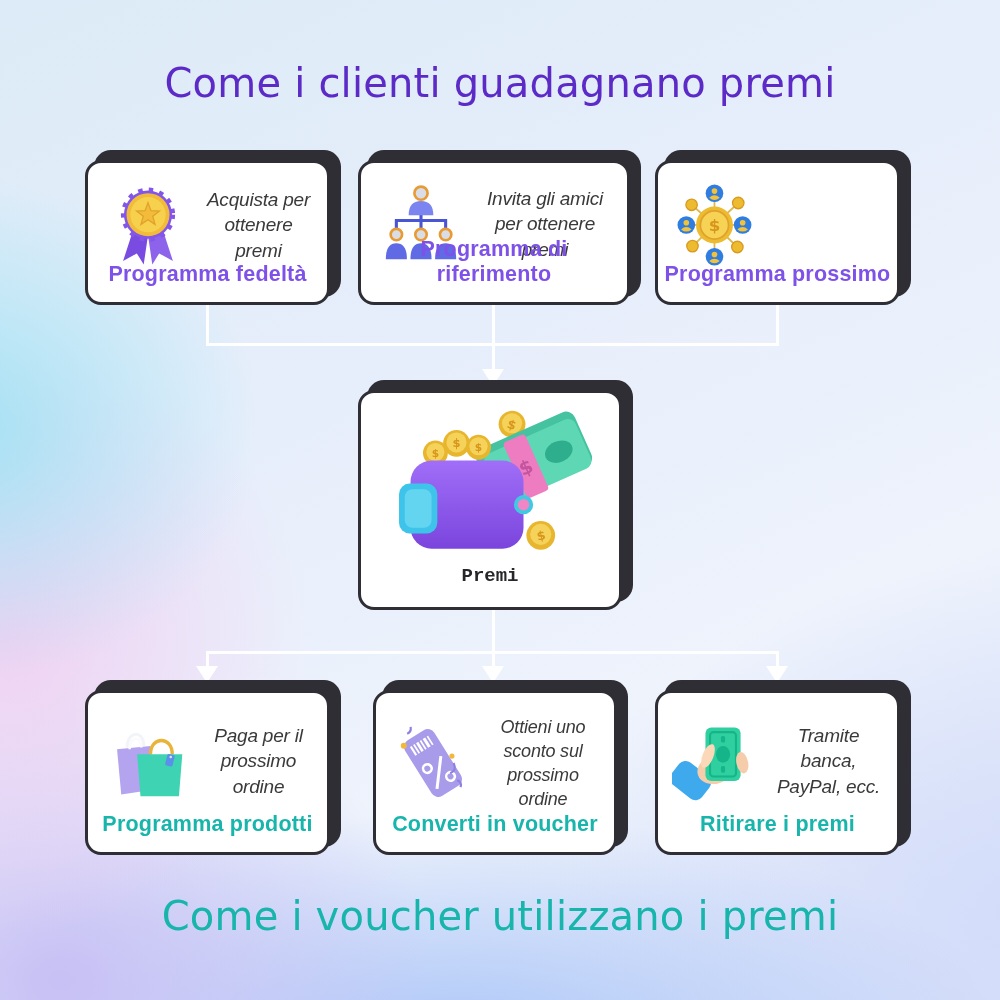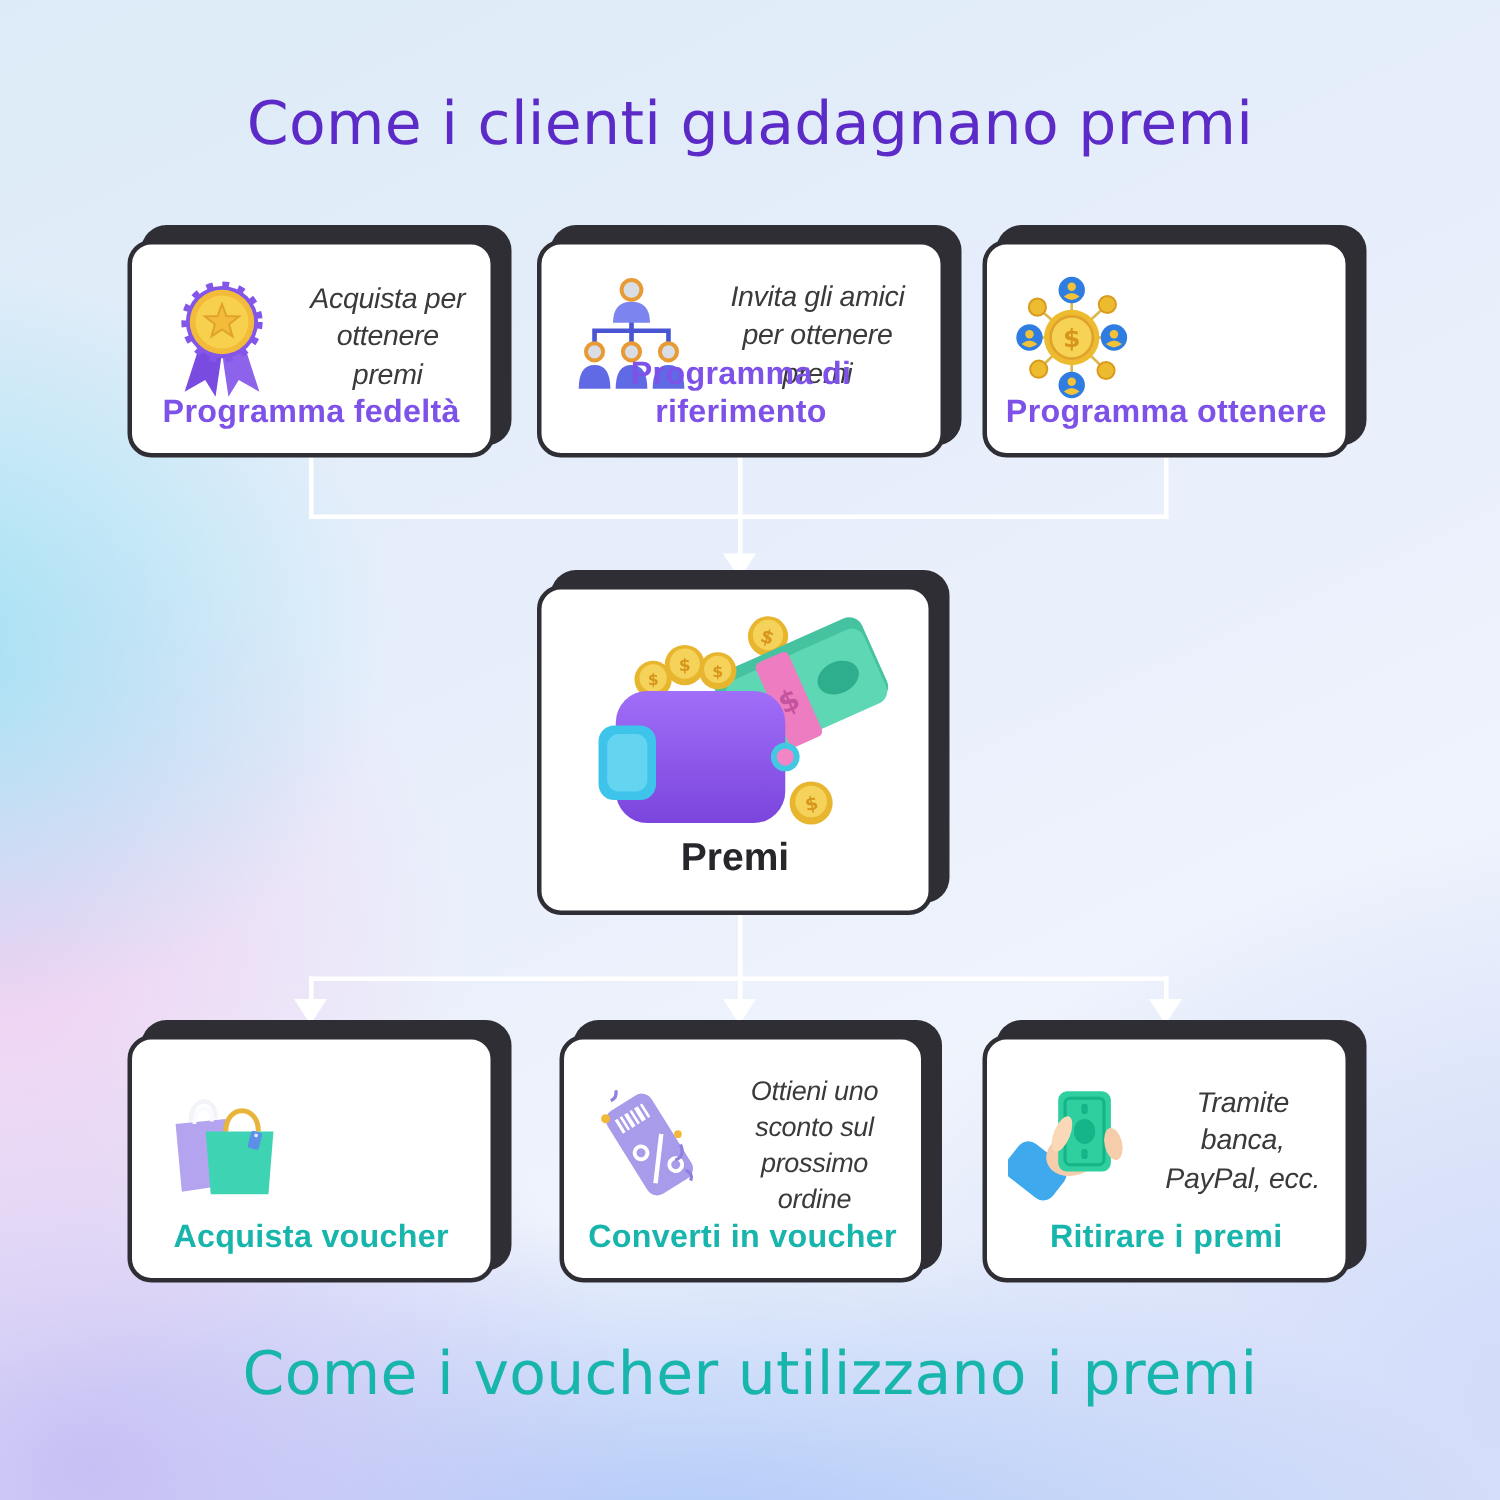--- a/index.html
+++ b/index.html
@@ -46,21 +46,21 @@
   .lbl-teal  { color:#17b5ab; }
 
   .card-earn-1 { left:85px;  top:160px; width:245px; height:145px; }
   .card-earn-2 { left:358px; top:160px; width:272px; height:145px; }
   .card-earn-3 { left:655px; top:160px; width:245px; height:145px; }
 
   .card-center { left:358px; top:390px; width:264px; height:220px; }
   .card-center .center-icon { display:flex; justify-content:center; padding-top:14px; }
   .center-label {
     position:absolute; left:0; bottom:20px; width:100%; text-align:center;
-    font-family:Liberation Sans, sans-serif; font-weight:800; font-size:26px; color:#26262b;
+    font-family:Liberation Mono, monospace; font-weight:800; font-size:19px; color:#26262b;
   }
 
   .card-use-1 { left:85px;  top:690px; width:245px; height:165px; }
   .card-use-2 { left:373px; top:690px; width:244px; height:165px; }
   .card-use-3 { left:655px; top:690px; width:245px; height:165px; }
   .card-use-1 .card-top, .card-use-2 .card-top, .card-use-3 .card-top { padding-top:22px; }
 
   .line { position:absolute; background:#ffffff; }
   .arrow-down {
     position:absolute; width:0; height:0;
@@ -174,21 +174,21 @@
             <circle cx="78" cy="50" r="10" fill="#2f7de0"></circle>
               <circle cx="78" cy="47.5" r="3.2" fill="#f2c338"></circle>
               <path d="M72 55 Q78 49.5 84 55 Q81 57.5 78 57.5 Q75 57.5 72 55 Z" fill="#f2c338"></path>
             <circle cx="46" cy="86" r="10" fill="#2f7de0"></circle>
               <circle cx="46" cy="83.5" r="3.2" fill="#f2c338"></circle>
               <path d="M40 91 Q46 85.5 52 91 Q49 93.5 46 93.5 Q43 93.5 40 91 Z" fill="#f2c338"></path>
           </g>
         </svg>
       </div>
     </div>
-    <div class="card-label lbl-purple">Programma ottenere</div>
+    <div class="card-label lbl-purple">Programma prossimo</div>
   </div>
 
   <div class="card card-center">
     <div class="center-icon">
       <svg width="210" height="158" viewBox="0 0 210 165">
         <defs>
           <linearGradient id="wg" x1="0" y1="0" x2="0" y2="1">
             <stop offset="0" stop-color="#a06ef8"></stop>
               <stop offset="1" stop-color="#7b45dd"></stop>
           </linearGradient>
@@ -242,22 +242,23 @@
           <path d="M18 36 L58 32 L63 84 L23 90 Z" fill="#b4a4f0"></path>
           <path d="M33 36 C33 20 47 19 47 34" stroke="#fafbfe" stroke-width="3" fill="none"></path>
           <path d="M58 42 C58 20 84 20 84 42" stroke="#e8b53a" stroke-width="4" fill="none"></path>
           <path d="M42 42 L96 42 L92 92 L46 92 Z" fill="#3ed3b2"></path>
           <g transform="rotate(14 81 48)">
             <rect x="77" y="42" width="9" height="14" rx="2" fill="#5b8fe8"></rect>
             <circle cx="81.5" cy="45" r="1.5" fill="#dfe8fb"></circle>
           </g>
         </svg>
       </div>
-    </div>
-    <div class="card-label lbl-teal">Acquista voucher</div>
+      <div class="desc">Paga per il prossimo ordine</div>
+    </div>
+    <div class="card-label lbl-teal">Programma prodotti</div>
   </div>
 
   <div class="card card-use-3">
     <div class="card-top">
       <div class="icon-wrap">
         <svg width="92" height="92" viewBox="0 0 110 100">
           <g transform="rotate(38 22 72)">
             <rect x="0" y="56" width="46" height="34" rx="10" fill="#3fa9ee"></rect>
           </g>
           <ellipse cx="52" cy="60" rx="22" ry="17" fill="#f6cdaa" transform="rotate(-18 52 60)"></ellipse>

